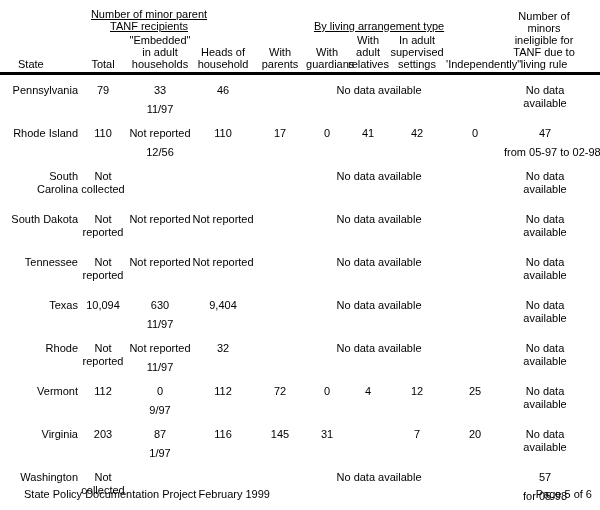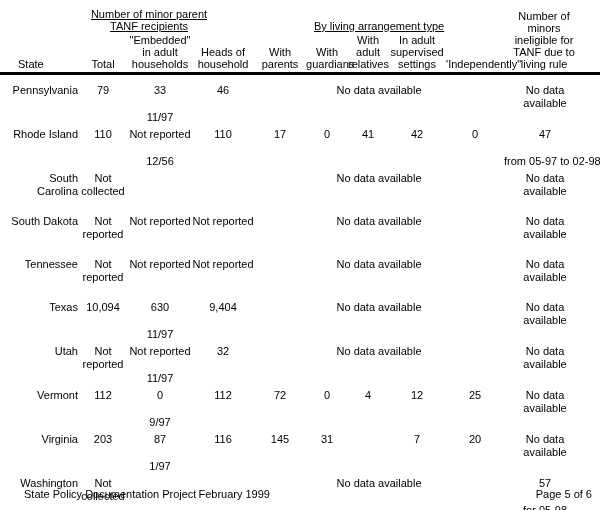--- a/index.html
+++ b/index.html
@@ -43,21 +43,21 @@
   tbody td {
     vertical-align: top;
     text-align: center;
     height: 38px;
     padding: 5px 0 0 0;
     line-height: 13px;
   }
   tbody tr:first-child td { padding-top: 9px; }
   td.col-state { text-align: right; padding-left: 6px; }
   td.col-inelig { padding-right: 14px; }
-  .note { margin-top: 14px; line-height: 12px; white-space: nowrap; }
+  .note { margin-top: 6px; line-height: 12px; white-space: nowrap; }
   .wrapnarrow { max-width: 56px; margin: 0 auto; }
 
   .footer {
     position: absolute;
     left: 0;
     right: 0;
     top: 488px;
     display: flex;
     align-items: baseline;
   }
@@ -272,21 +272,21 @@
           </td>
           <td class="col-living-span" colspan="5">
             <div class="val">No data available</div>
           </td>
           <td class="col-inelig">
             <div class="val wrapnarrow">No data available</div>
           </td>
         </tr>
         <tr>
           <td class="col-state">
-            <div class="val">Utah</div>
+            <div class="val">Rhode</div>
           </td>
           <td class="col-total">
             <div class="val">Not reported</div>
           </td>
           <td class="col-embedded">
             <div class="val">Not reported</div>
             <div class="note">11/97</div>
           </td>
           <td class="col-heads">
             <div class="val">32</div>

